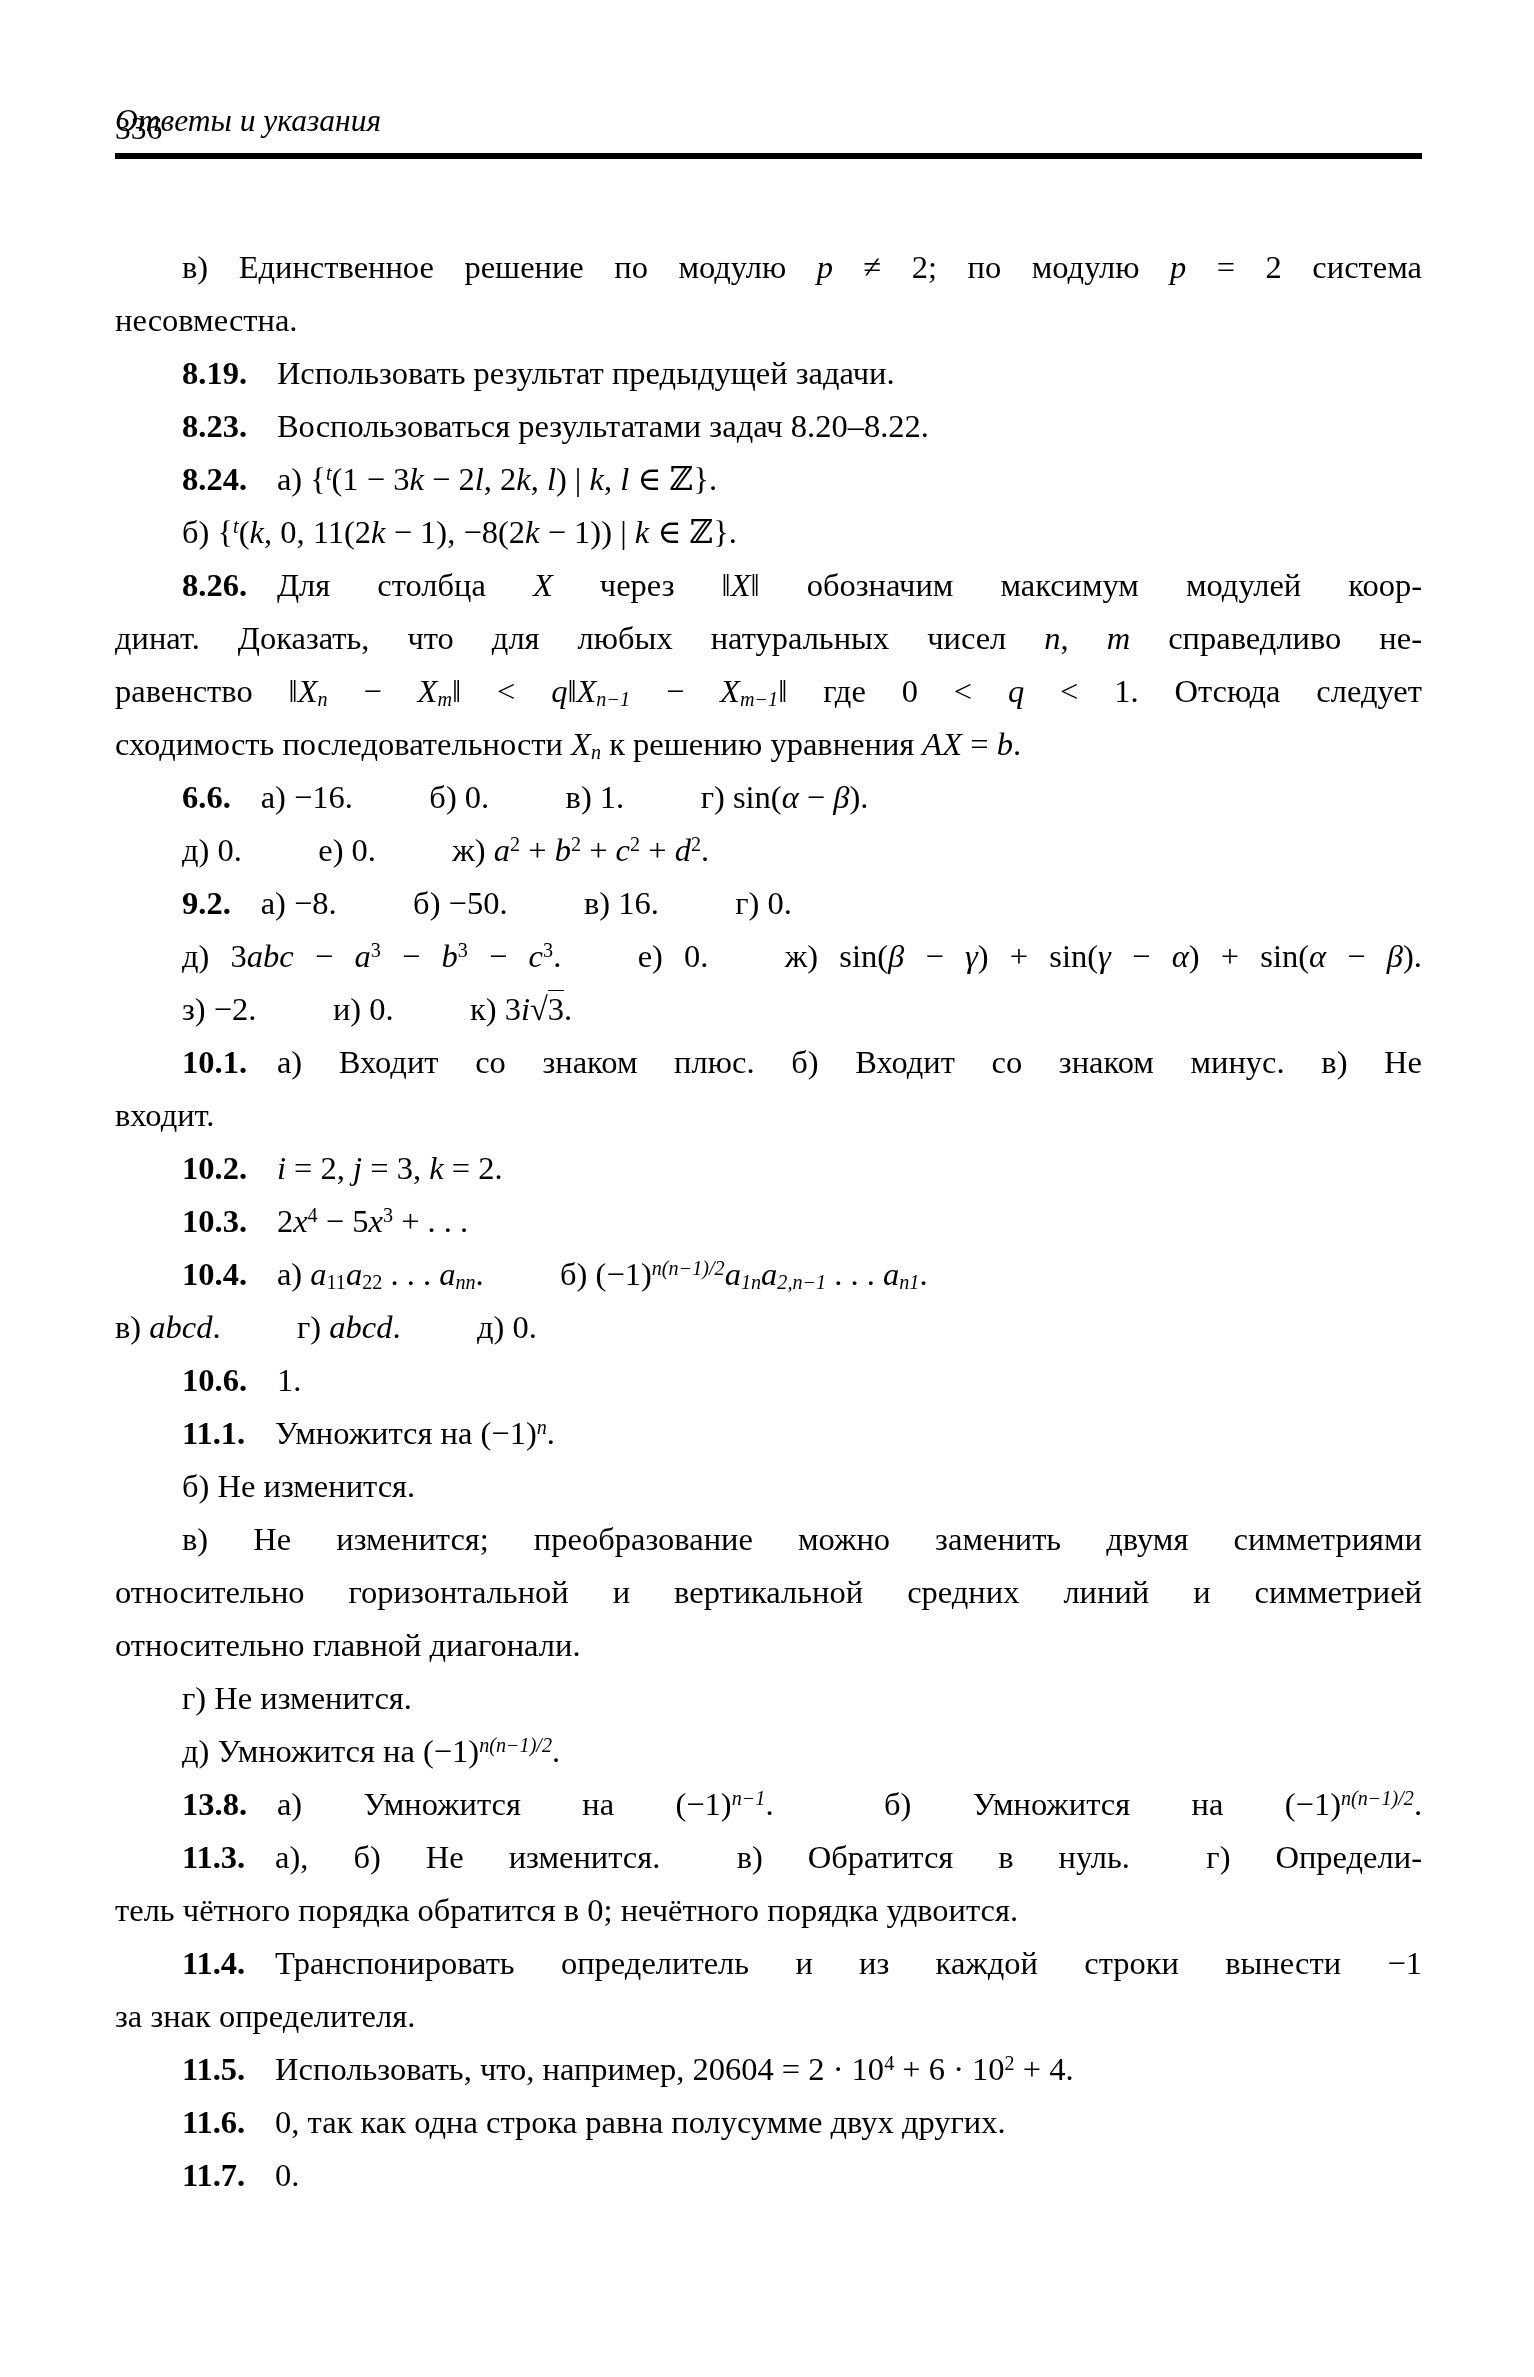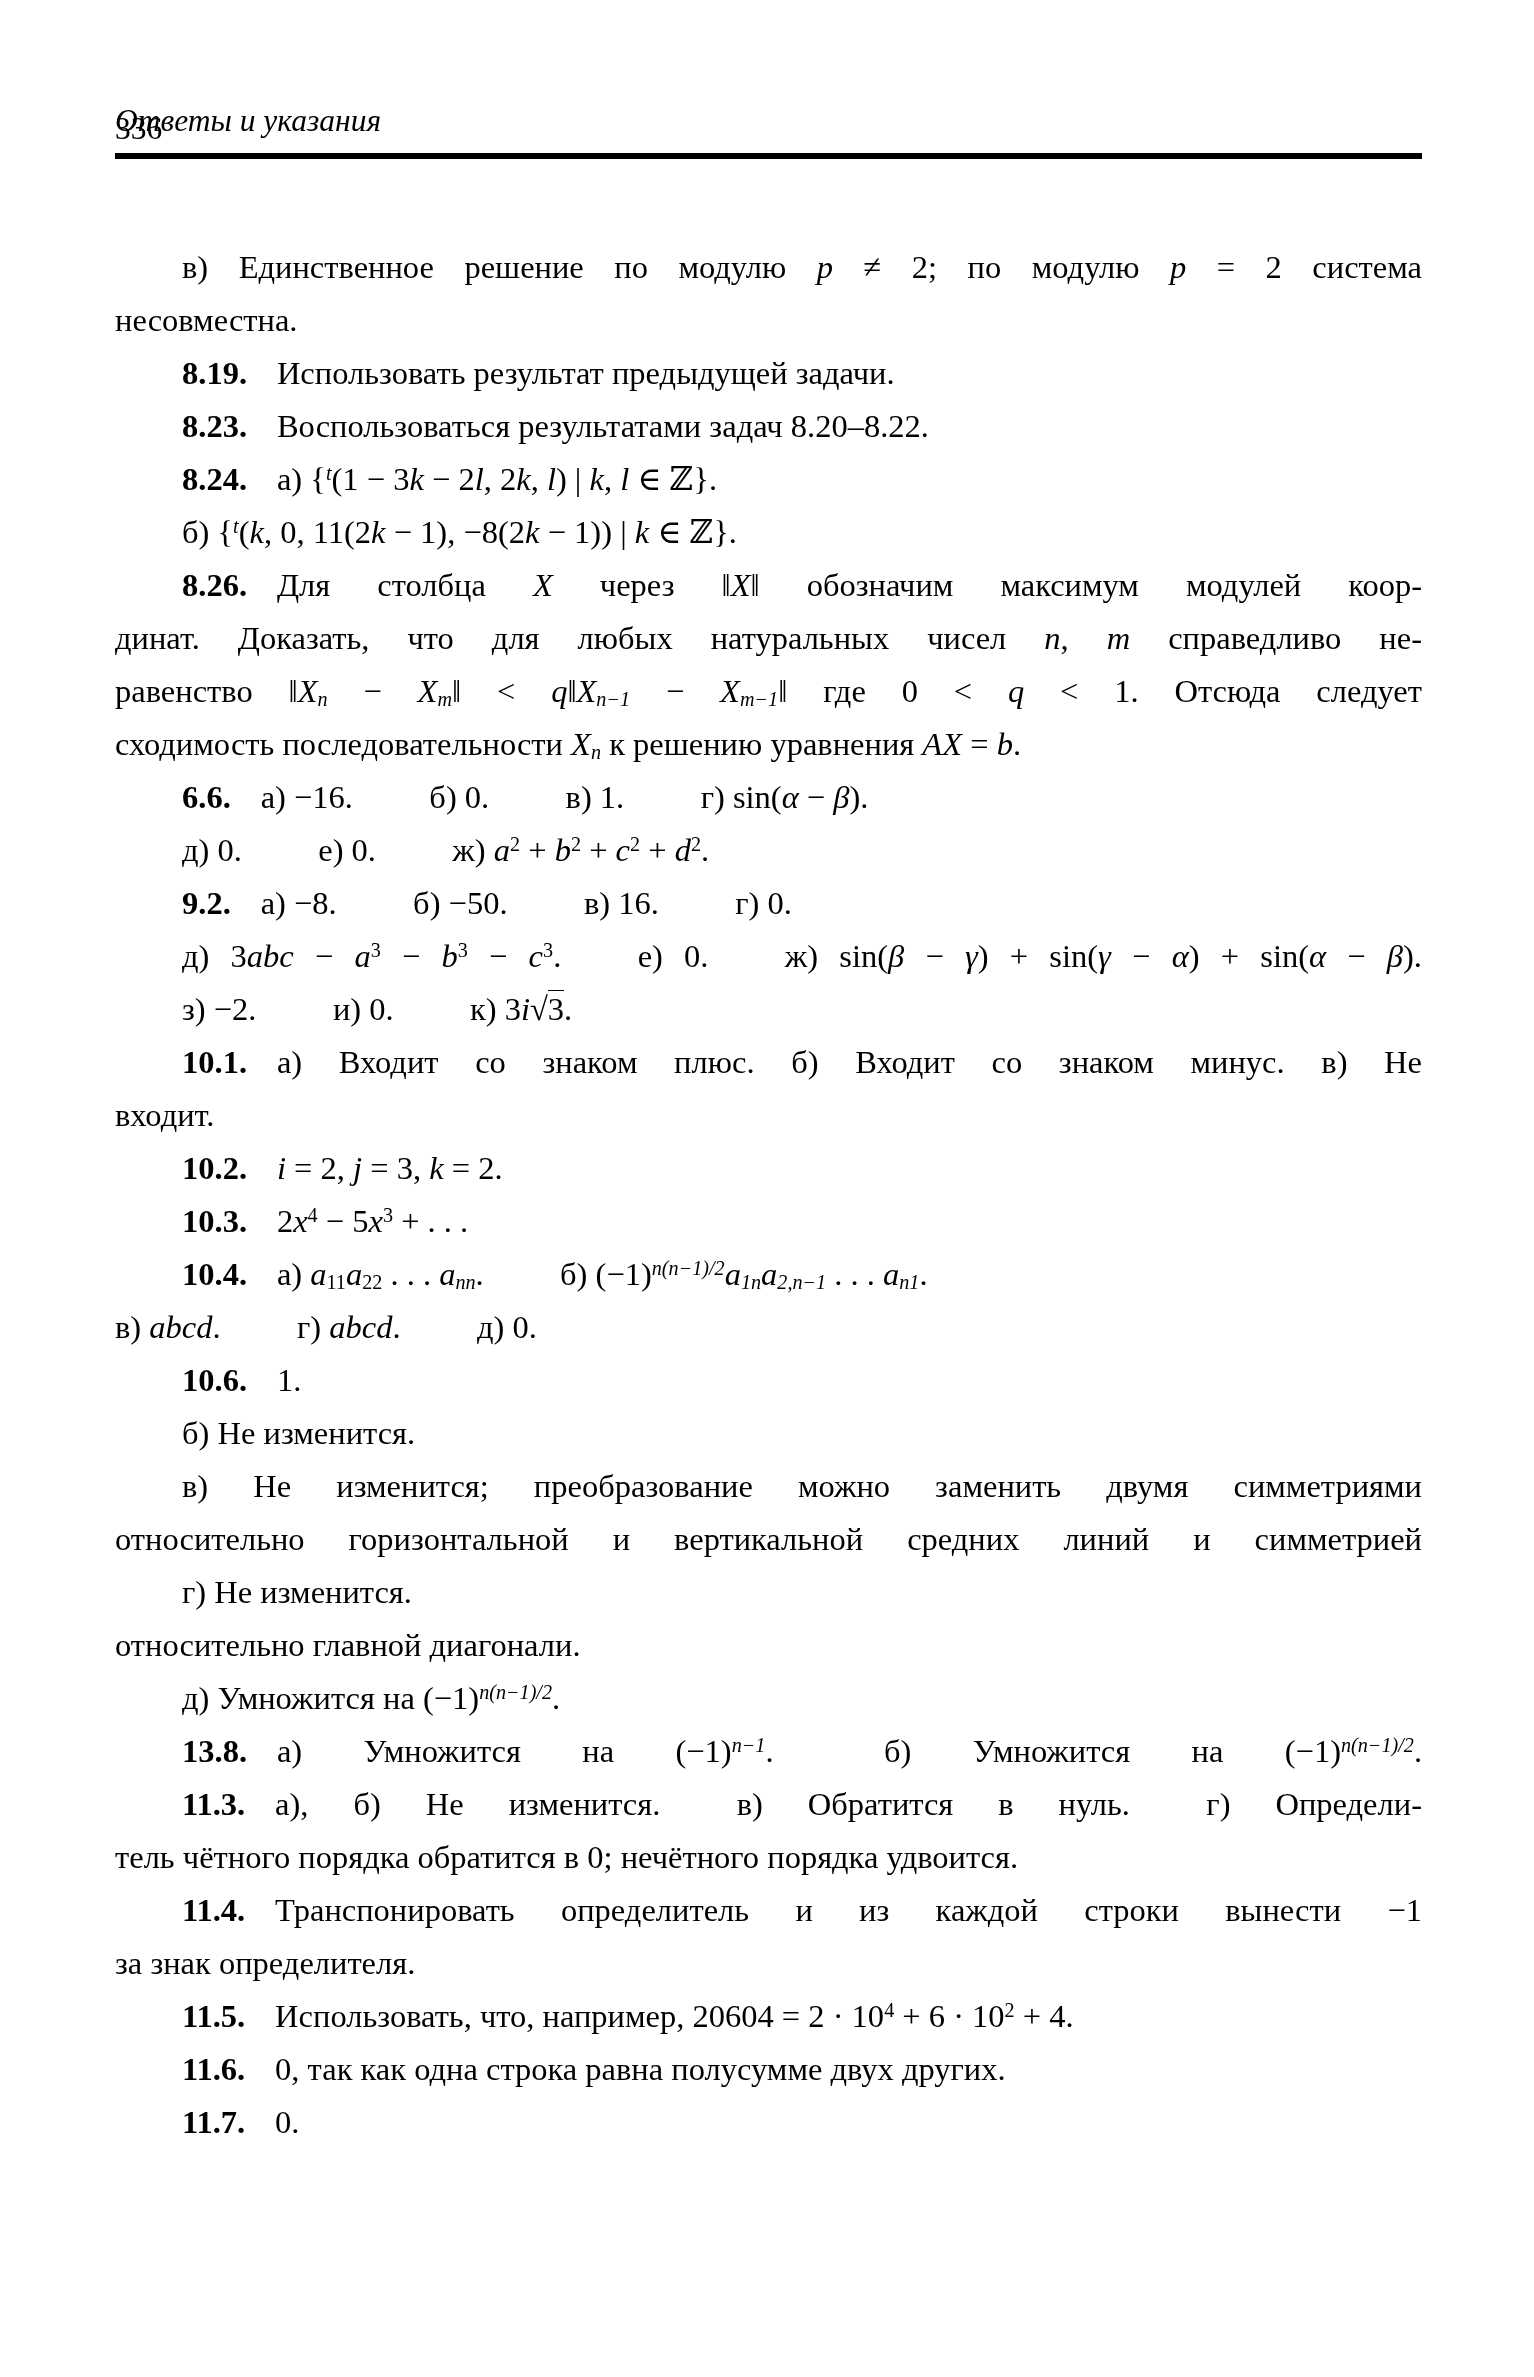--- a/index.html
+++ b/index.html
@@ -76,25 +76,26 @@
       <div class="line indent"><span class="b">9.2.</span><span class="">а) −8.</span><span class="gap"></span><span class="">б) −50.</span><span class="gap"></span><span class="">в) 16.</span><span class="gap"></span><span class="">г) 0.</span></div>
       <div class="line indent jlast"><span class="">д) 3</span><span class="v">abc</span><span class=""> − </span><span class="v">a</span><span class="s">3</span><span class=""> − </span><span class="v">b</span><span class="s">3</span><span class=""> − </span><span class="v">c</span><span class="s">3</span><span class="">.</span><span class="gap"></span><span class="">е) 0.</span><span class="gap"></span><span class="">ж) sin(</span><span class="v">β</span><span class=""> − </span><span class="v">γ</span><span class="">) + sin(</span><span class="v">γ</span><span class=""> − </span><span class="v">α</span><span class="">) + sin(</span><span class="v">α</span><span class=""> − </span><span class="v">β</span><span class="">).</span></div>
       <div class="line indent"><span class="">з) −2.</span><span class="gap"></span><span class="">и) 0.</span><span class="gap"></span><span class="">к) 3</span><span class="v">i</span><span class="">√</span><span class="rad">3</span><span class="">.</span></div>
       <div class="line indent jlast"><span class="b">10.1.</span><span class="">а) Входит со знаком плюс. б) Входит со знаком минус. в) Не</span></div>
       <div class="line"><span class="">входит.</span></div>
       <div class="line indent"><span class="b">10.2.</span><span class="v">i</span><span class=""> = 2, </span><span class="v">j</span><span class=""> = 3, </span><span class="v">k</span><span class=""> = 2.</span></div>
       <div class="line indent"><span class="b">10.3.</span><span class="">2</span><span class="v">x</span><span class="s">4</span><span class=""> − 5</span><span class="v">x</span><span class="s">3</span><span class=""> + . . .</span></div>
       <div class="line indent"><span class="b">10.4.</span><span class="">а) </span><span class="v">a</span><span class="u">11</span><span class="v">a</span><span class="u">22</span><span class=""> . . . </span><span class="v">a</span><span class="u v">nn</span><span class="">.</span><span class="gap"></span><span class="">б) (−1)</span><span class="s v">n(n−1)/2</span><span class="v">a</span><span class="u v">1n</span><span class="v">a</span><span class="u v">2,n−1</span><span class=""> . . . </span><span class="v">a</span><span class="u v">n1</span><span class="">.</span></div>
       <div class="line"><span class="">в) </span><span class="v">abcd</span><span class="">.</span><span class="gap"></span><span class="">г) </span><span class="v">abcd</span><span class="">.</span><span class="gap"></span><span class="">д) 0.</span></div>
       <div class="line indent"><span class="b">10.6.</span><span class="">1.</span></div>
+      <div class="line indent"><span class="b">11.1.</span><span class="">Умножится на (−1)</span><span class="s v">n</span><span class="">.</span></div>
       <div class="line indent"><span class="">б) Не изменится.</span></div>
       <div class="line indent jlast"><span class="">в) Не изменится; преобразование можно заменить двумя симметриями</span></div>
       <div class="line jlast"><span class="">относительно горизонтальной и вертикальной средних линий и симметрией</span></div>
+      <div class="line"><span class="">относительно главной диагонали.</span></div>
       <div class="line indent"><span class="">г) Не изменится.</span></div>
-      <div class="line"><span class="">относительно главной диагонали.</span></div>
       <div class="line indent"><span class="">д) Умножится на (−1)</span><span class="s v">n(n−1)/2</span><span class="">.</span></div>
       <div class="line indent jlast"><span class="b">13.8.</span><span class="">а) Умножится на (−1)</span><span class="s v">n−1</span><span class="">.</span><span class="gap-wide"></span><span class="">б) Умножится на (−1)</span><span class="s v">n(n−1)/2</span><span class="">.</span></div>
       <div class="line indent jlast"><span class="b">11.3.</span><span class="">а), б) Не изменится.</span><span class="gap"></span><span class="">в) Обратится в нуль.</span><span class="gap"></span><span class="">г) Определи-</span></div>
       <div class="line"><span class="">тель чётного порядка обратится в 0; нечётного порядка удвоится.</span></div>
       <div class="line indent jlast"><span class="b">11.4.</span><span class="">Транспонировать определитель и из каждой строки вынести −1</span></div>
       <div class="line"><span class="">за знак определителя.</span></div>
       <div class="line indent"><span class="b">11.5.</span><span class="">Использовать, что, например, 20604 = 2 · 10</span><span class="s">4</span><span class=""> + 6 · 10</span><span class="s">2</span><span class=""> + 4.</span></div>
       <div class="line indent"><span class="b">11.6.</span><span class="">0, так как одна строка равна полусумме двух других.</span></div>
       <div class="line indent"><span class="b">11.7.</span><span class="">0.</span></div>
     </main>

